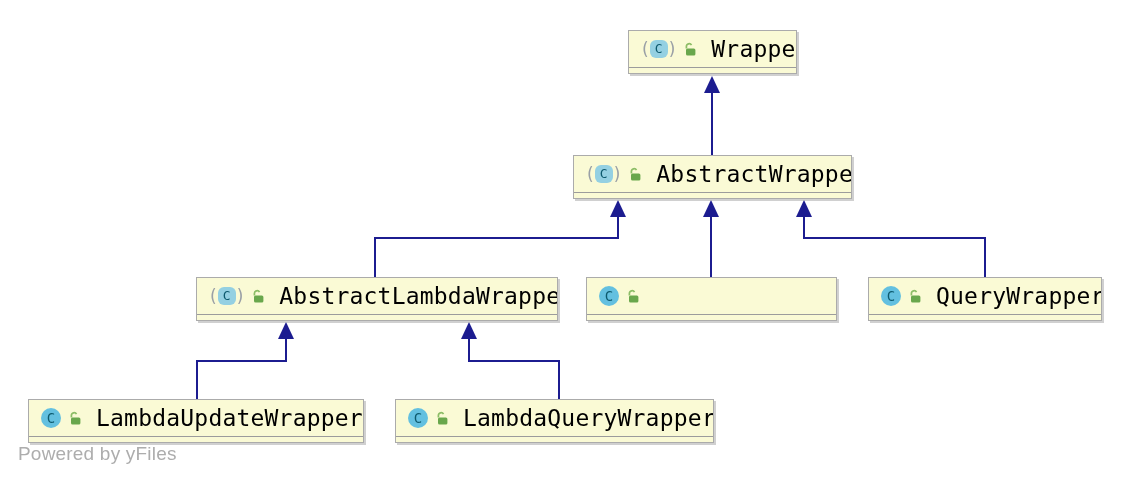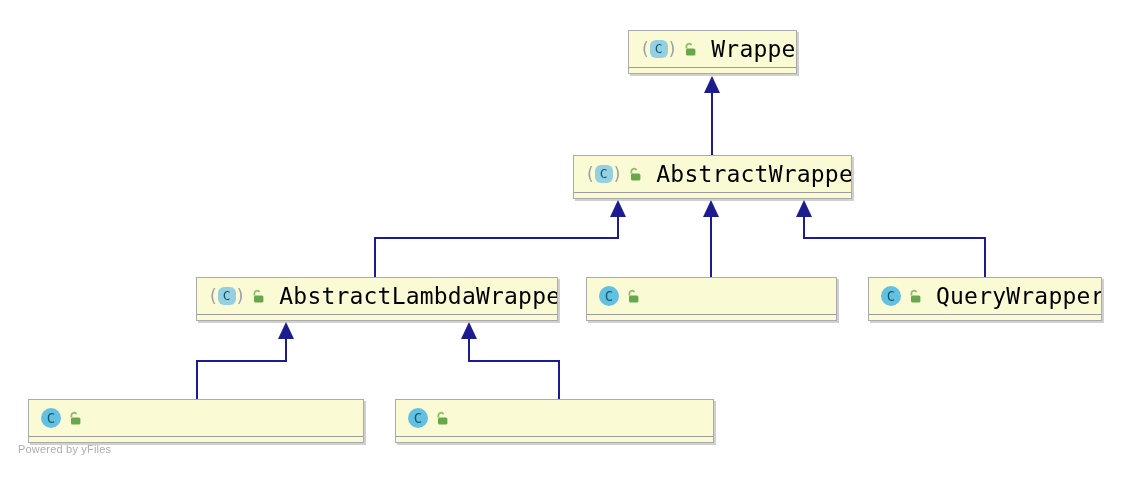--- a/index.html
+++ b/index.html
@@ -90,21 +90,21 @@
     display: inline-flex;
     align-items: center;
     margin-left: 7px;
     flex: 0 0 auto;
   }
   .watermark {
     position: absolute;
     left: 18px;
     top: 443px;
     font-family: "Liberation Sans", sans-serif;
-    font-size: 11px;
+    font-size: 19px;
     color: #adadad;
     letter-spacing: 0.2px;
   }
 </style>
 </head>
 <body>
 
 <div class="canvas">
 
   <svg class="edges">
@@ -229,34 +229,36 @@
     <div class="node-title">
       <span class="cls-icon">
           <span class="cls-circle">C</span>
         </span>
       <span class="lock-icon">
         <svg width="15" height="15" viewBox="0 0 15 15">
             <path d="M3.4 6.6 V4.4 a2.7 2.7 0 0 1 5.1 -1.2" fill="none" stroke="#8cbd66" stroke-width="1.7"></path>
             <rect x="3" y="6.4" width="9.4" height="7.2" rx="1.5" fill="#69a74c"></rect>
           </svg>
       </span>
+      <span class="node-label">LambdaUpdateWrapper</span>
     </div>
     <div class="node-footer"></div>
   </div>
 
   <div class="node" style="left:395px; top:399px; width:319px;">
     <div class="node-title">
       <span class="cls-icon">
           <span class="cls-circle">C</span>
         </span>
       <span class="lock-icon">
         <svg width="15" height="15" viewBox="0 0 15 15">
             <path d="M3.4 6.6 V4.4 a2.7 2.7 0 0 1 5.1 -1.2" fill="none" stroke="#8cbd66" stroke-width="1.7"></path>
             <rect x="3" y="6.4" width="9.4" height="7.2" rx="1.5" fill="#69a74c"></rect>
           </svg>
       </span>
+      <span class="node-label">LambdaQueryWrapper</span>
     </div>
     <div class="node-footer"></div>
   </div>
 
   <div class="watermark">Powered by yFiles</div>
 
 </div>
 
 </body></html>

